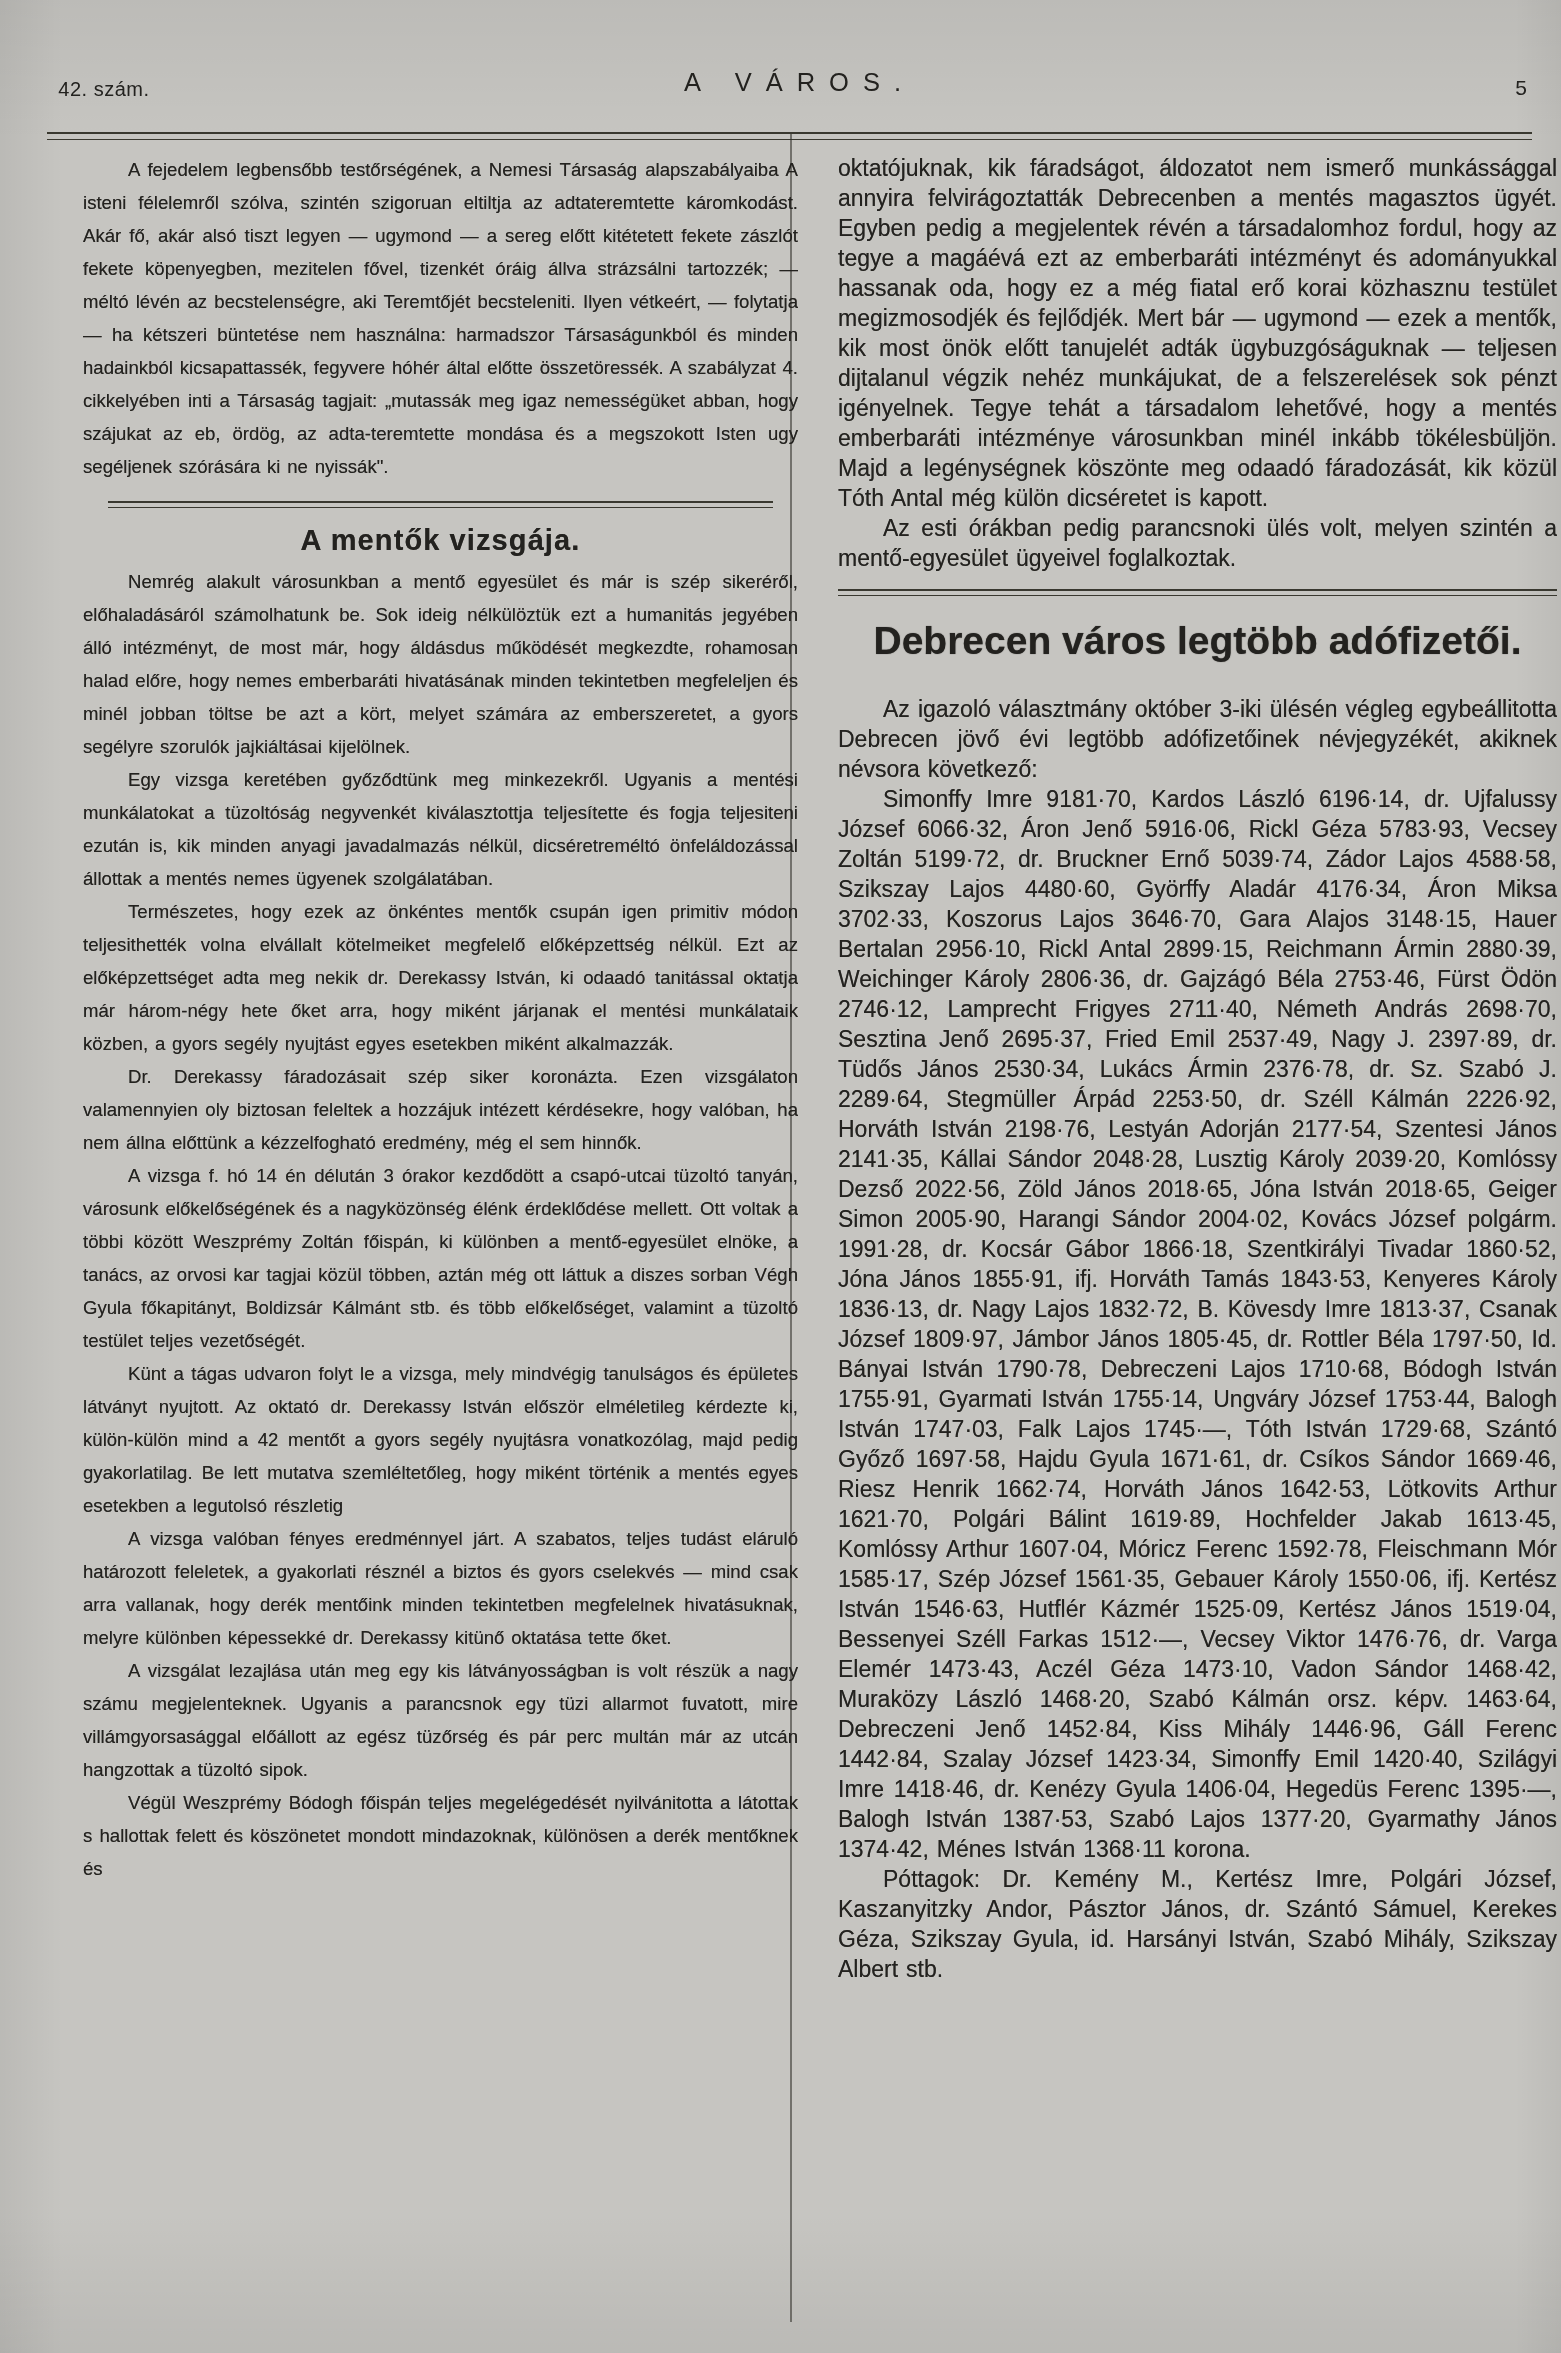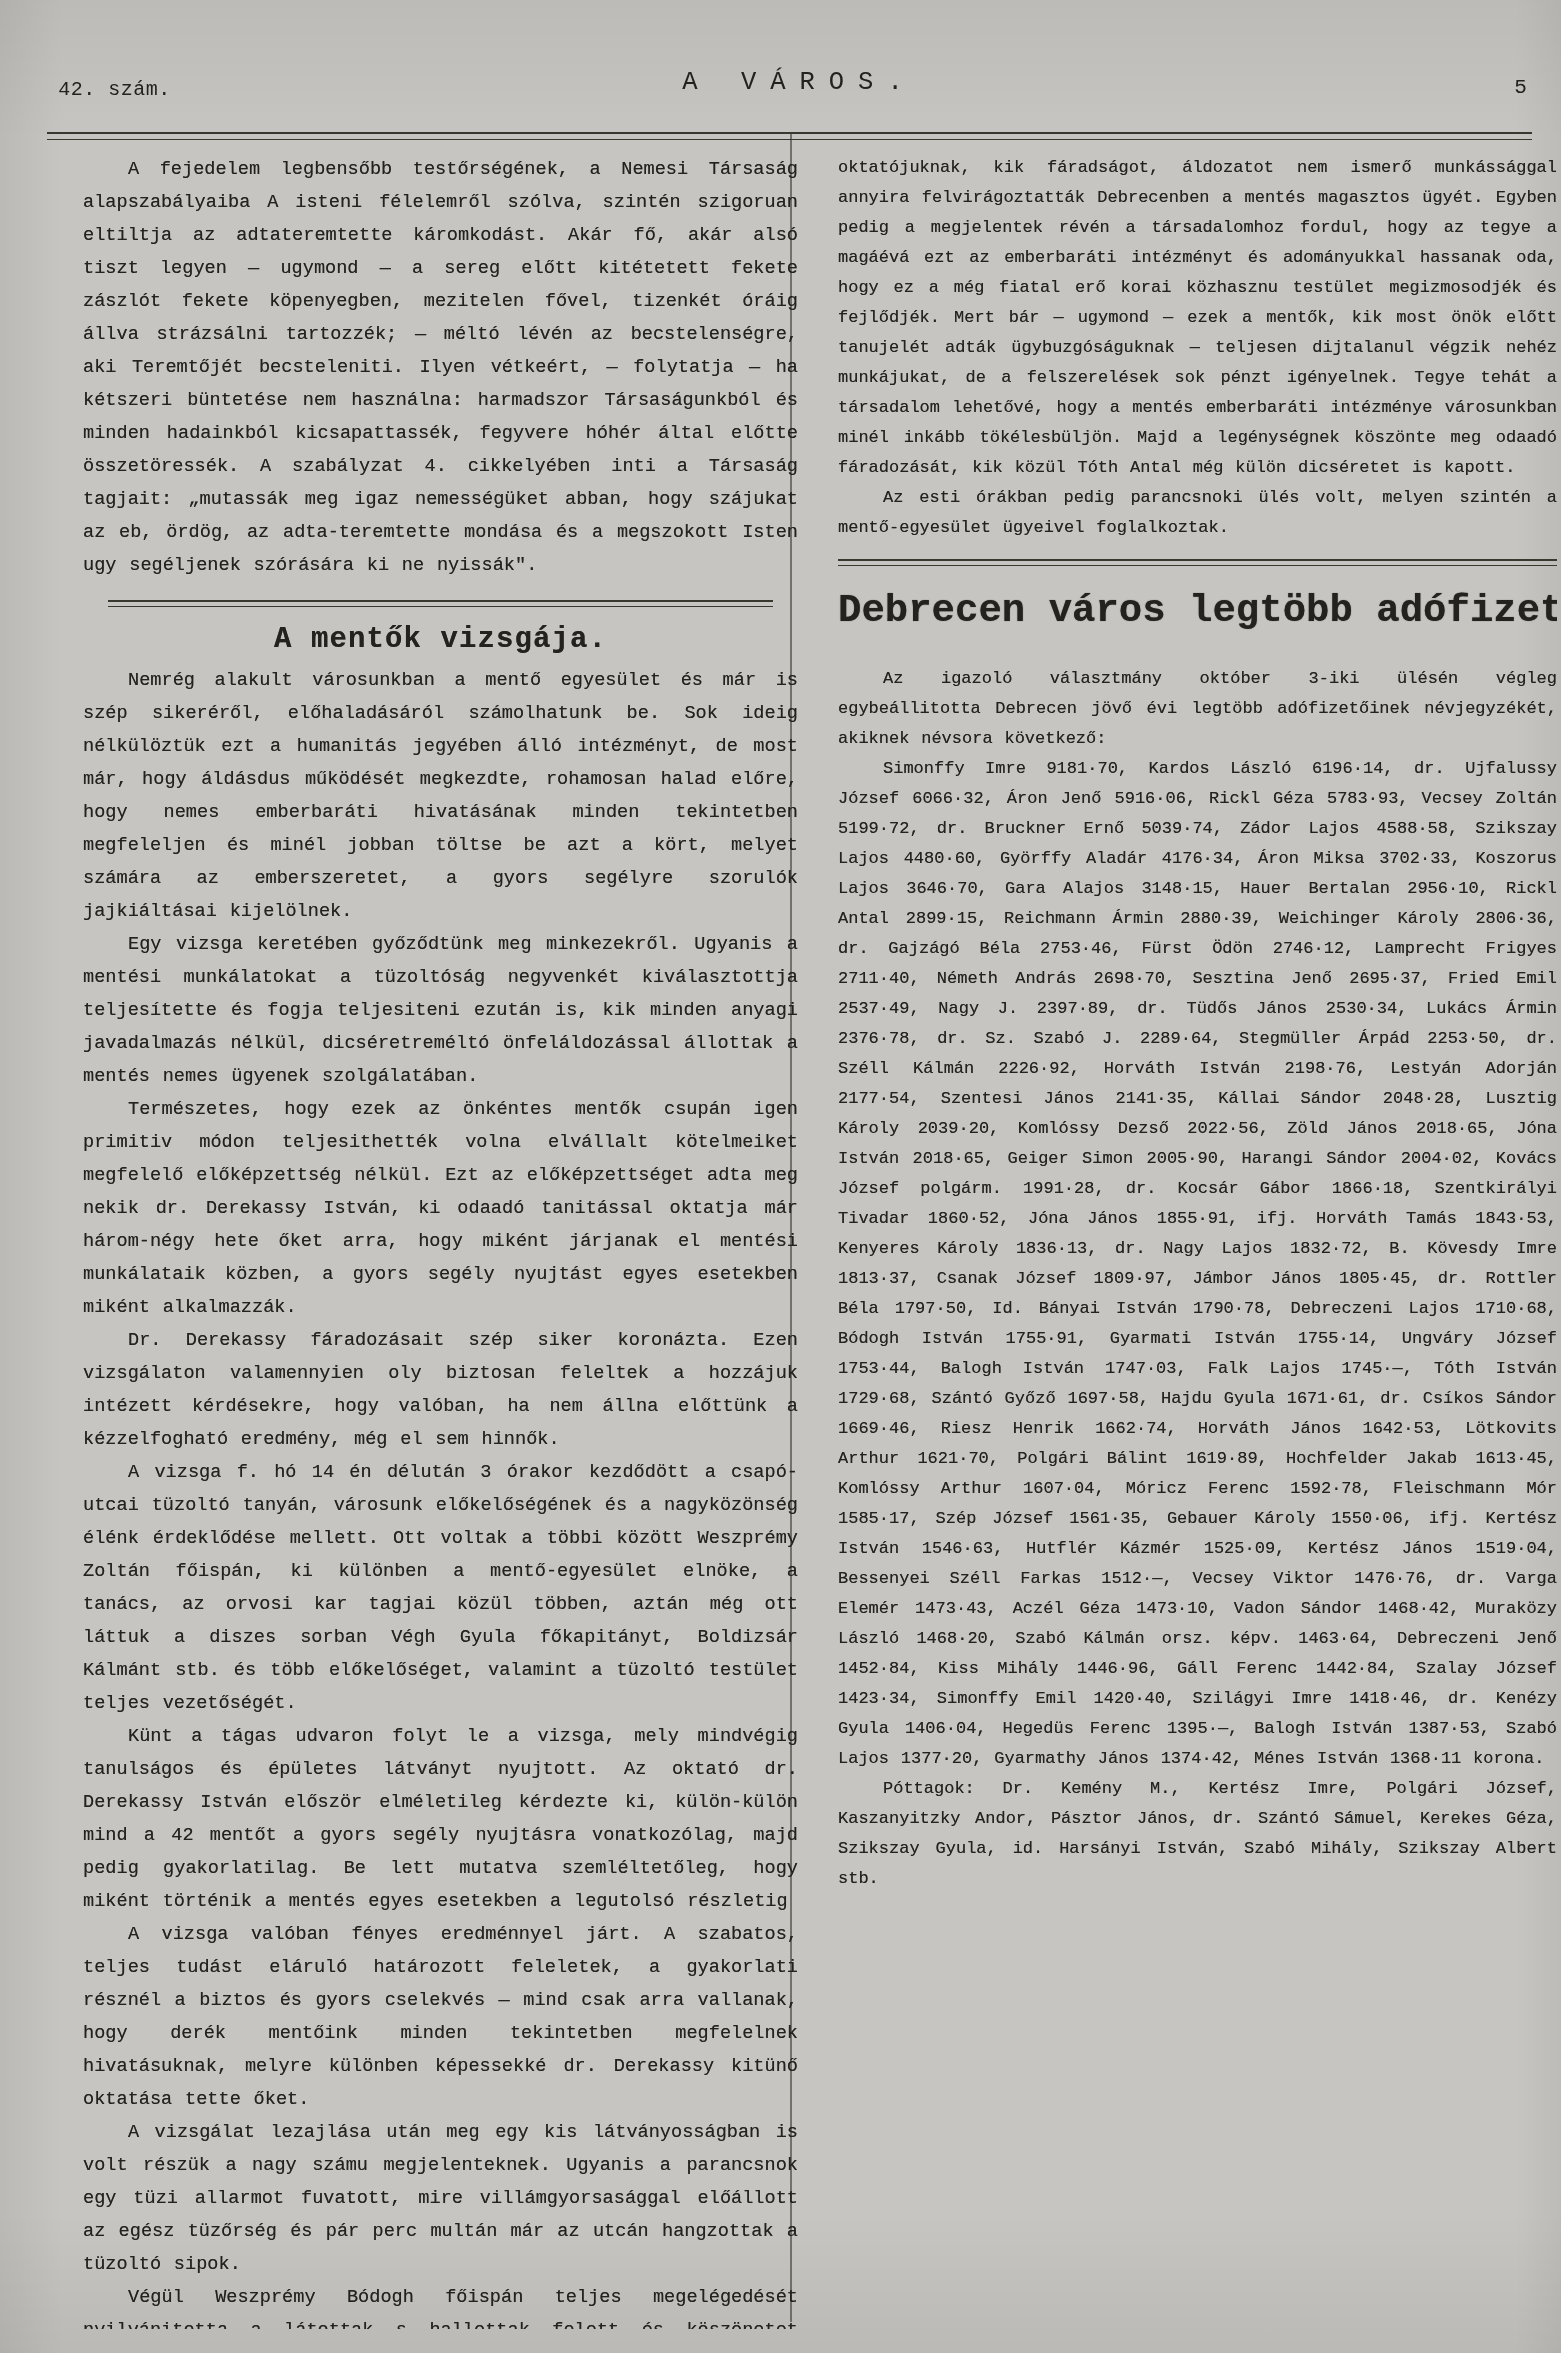--- a/index.html
+++ b/index.html
@@ -5,21 +5,21 @@
 <style>
   html,body{margin:0;padding:0;background:#77766f;}
   .sheet{
     position:relative;
     width:1562px;height:2354px;
     margin:0 auto;
     background:
       linear-gradient(180deg, rgba(0,0,0,.05), rgba(0,0,0,0) 6%, rgba(0,0,0,0) 94%, rgba(0,0,0,.06)),
       linear-gradient(90deg, rgba(0,0,0,.06), rgba(0,0,0,0) 4%, rgba(0,0,0,0) 97%, rgba(0,0,0,.05)),
       #c6c5c1;
-    font-family:Liberation Mono, monospace;
+    font-family:Liberation Sans, sans-serif;
     color:#23221f;
     overflow:hidden;
   }
   
   .masthead-row{position:absolute;top:64px;left:53px;right:32px;height:48px;}
   .issue-no{position:absolute;left:5.3px;top:14px;font-size:20px;letter-spacing:0.5px;}
   .paper-title{
     position:absolute;left:50%;top:4.3px;transform:translateX(-50%);
     font-size:25.5px;letter-spacing:14px;white-space:nowrap;font-weight:400;margin-left:8px;
   }
@@ -37,21 +37,21 @@
   .col-left{left:59px;width:715px;height:2176px;}
   .col-right{left:814px;width:719px;height:2176px;}
   .col p{
     margin:0;
     text-align:justify;
     text-indent:45px;
     text-shadow:0 0 0.5px rgba(25,24,20,.55);
     word-spacing:1.6px;
   }
   .col-left p{font-size:18.6px;line-height:33px;}
-  .col-right p{font-size:17px;line-height:30px;}
+  .col-right p{font-size:23px;line-height:30px;}
   p.noindent{text-indent:0;}
   
   .article-rule{
     height:3.7px;margin:18px auto 16px;
     border-top:2.1px solid #39382f;border-bottom:1.1px solid #39382f;
   }
   .article-rule.left-w{width:93%;}
   .article-rule.full-w{width:100%;margin:16px auto 23.4px;}
   
   h2.exam-title{

